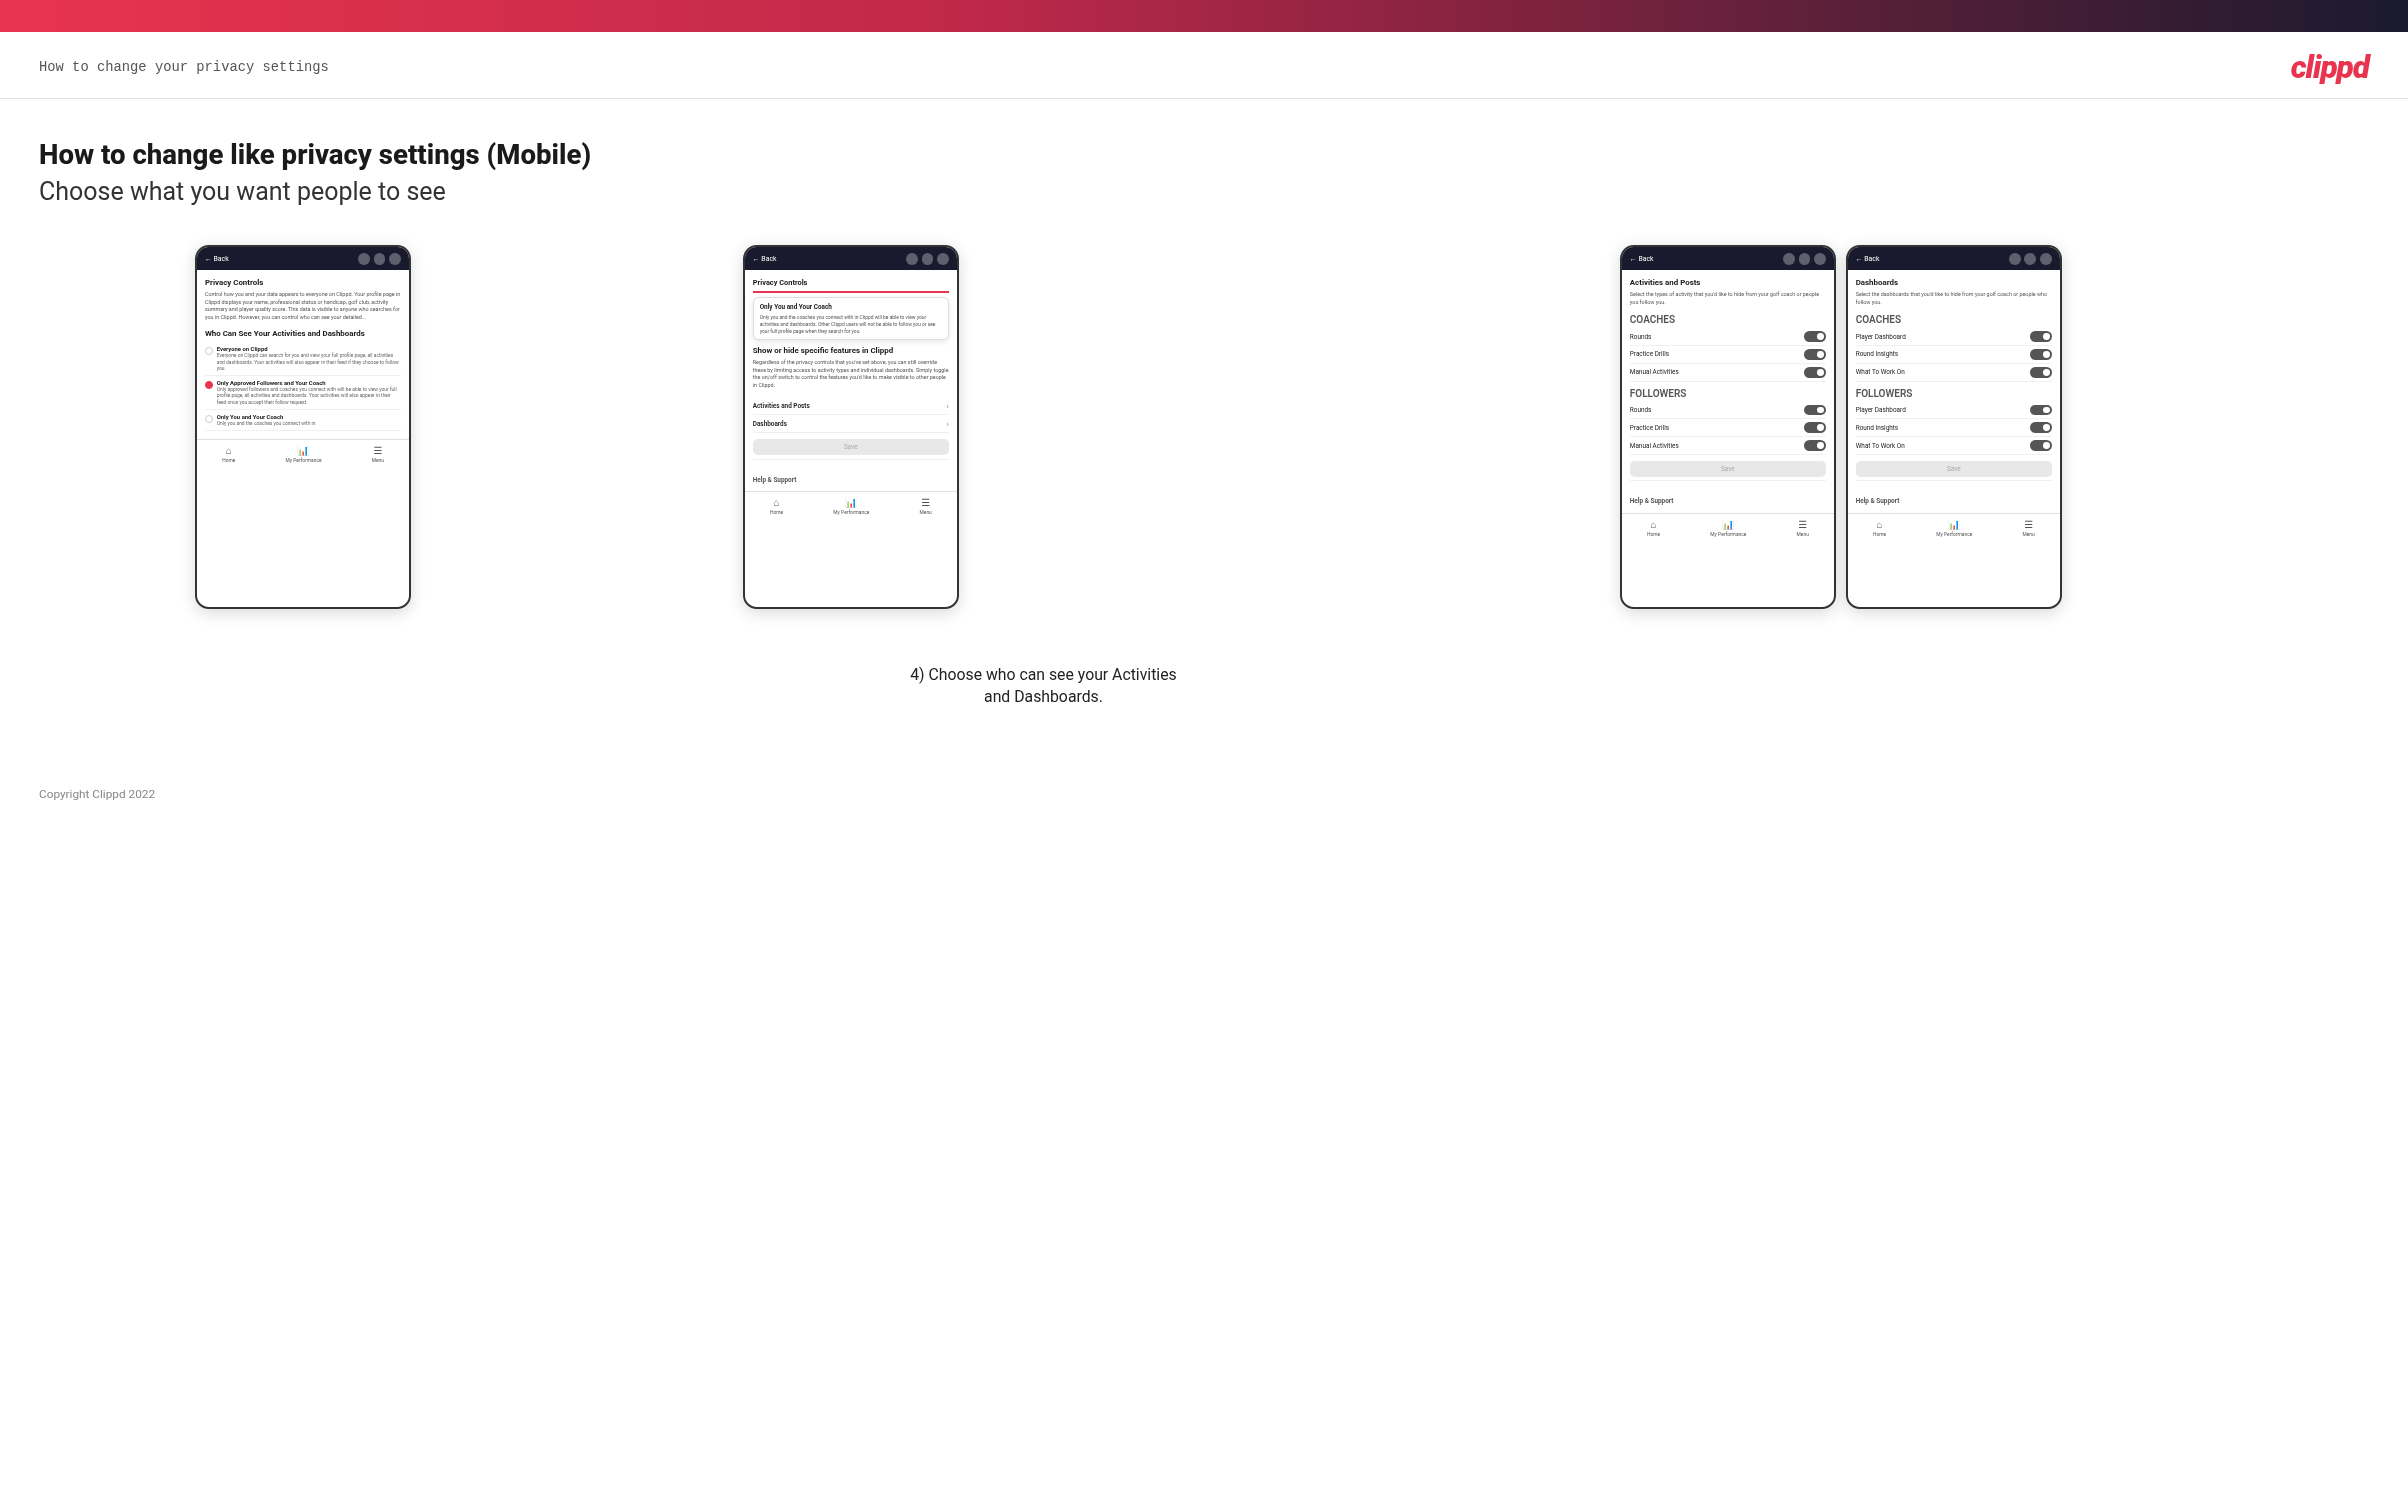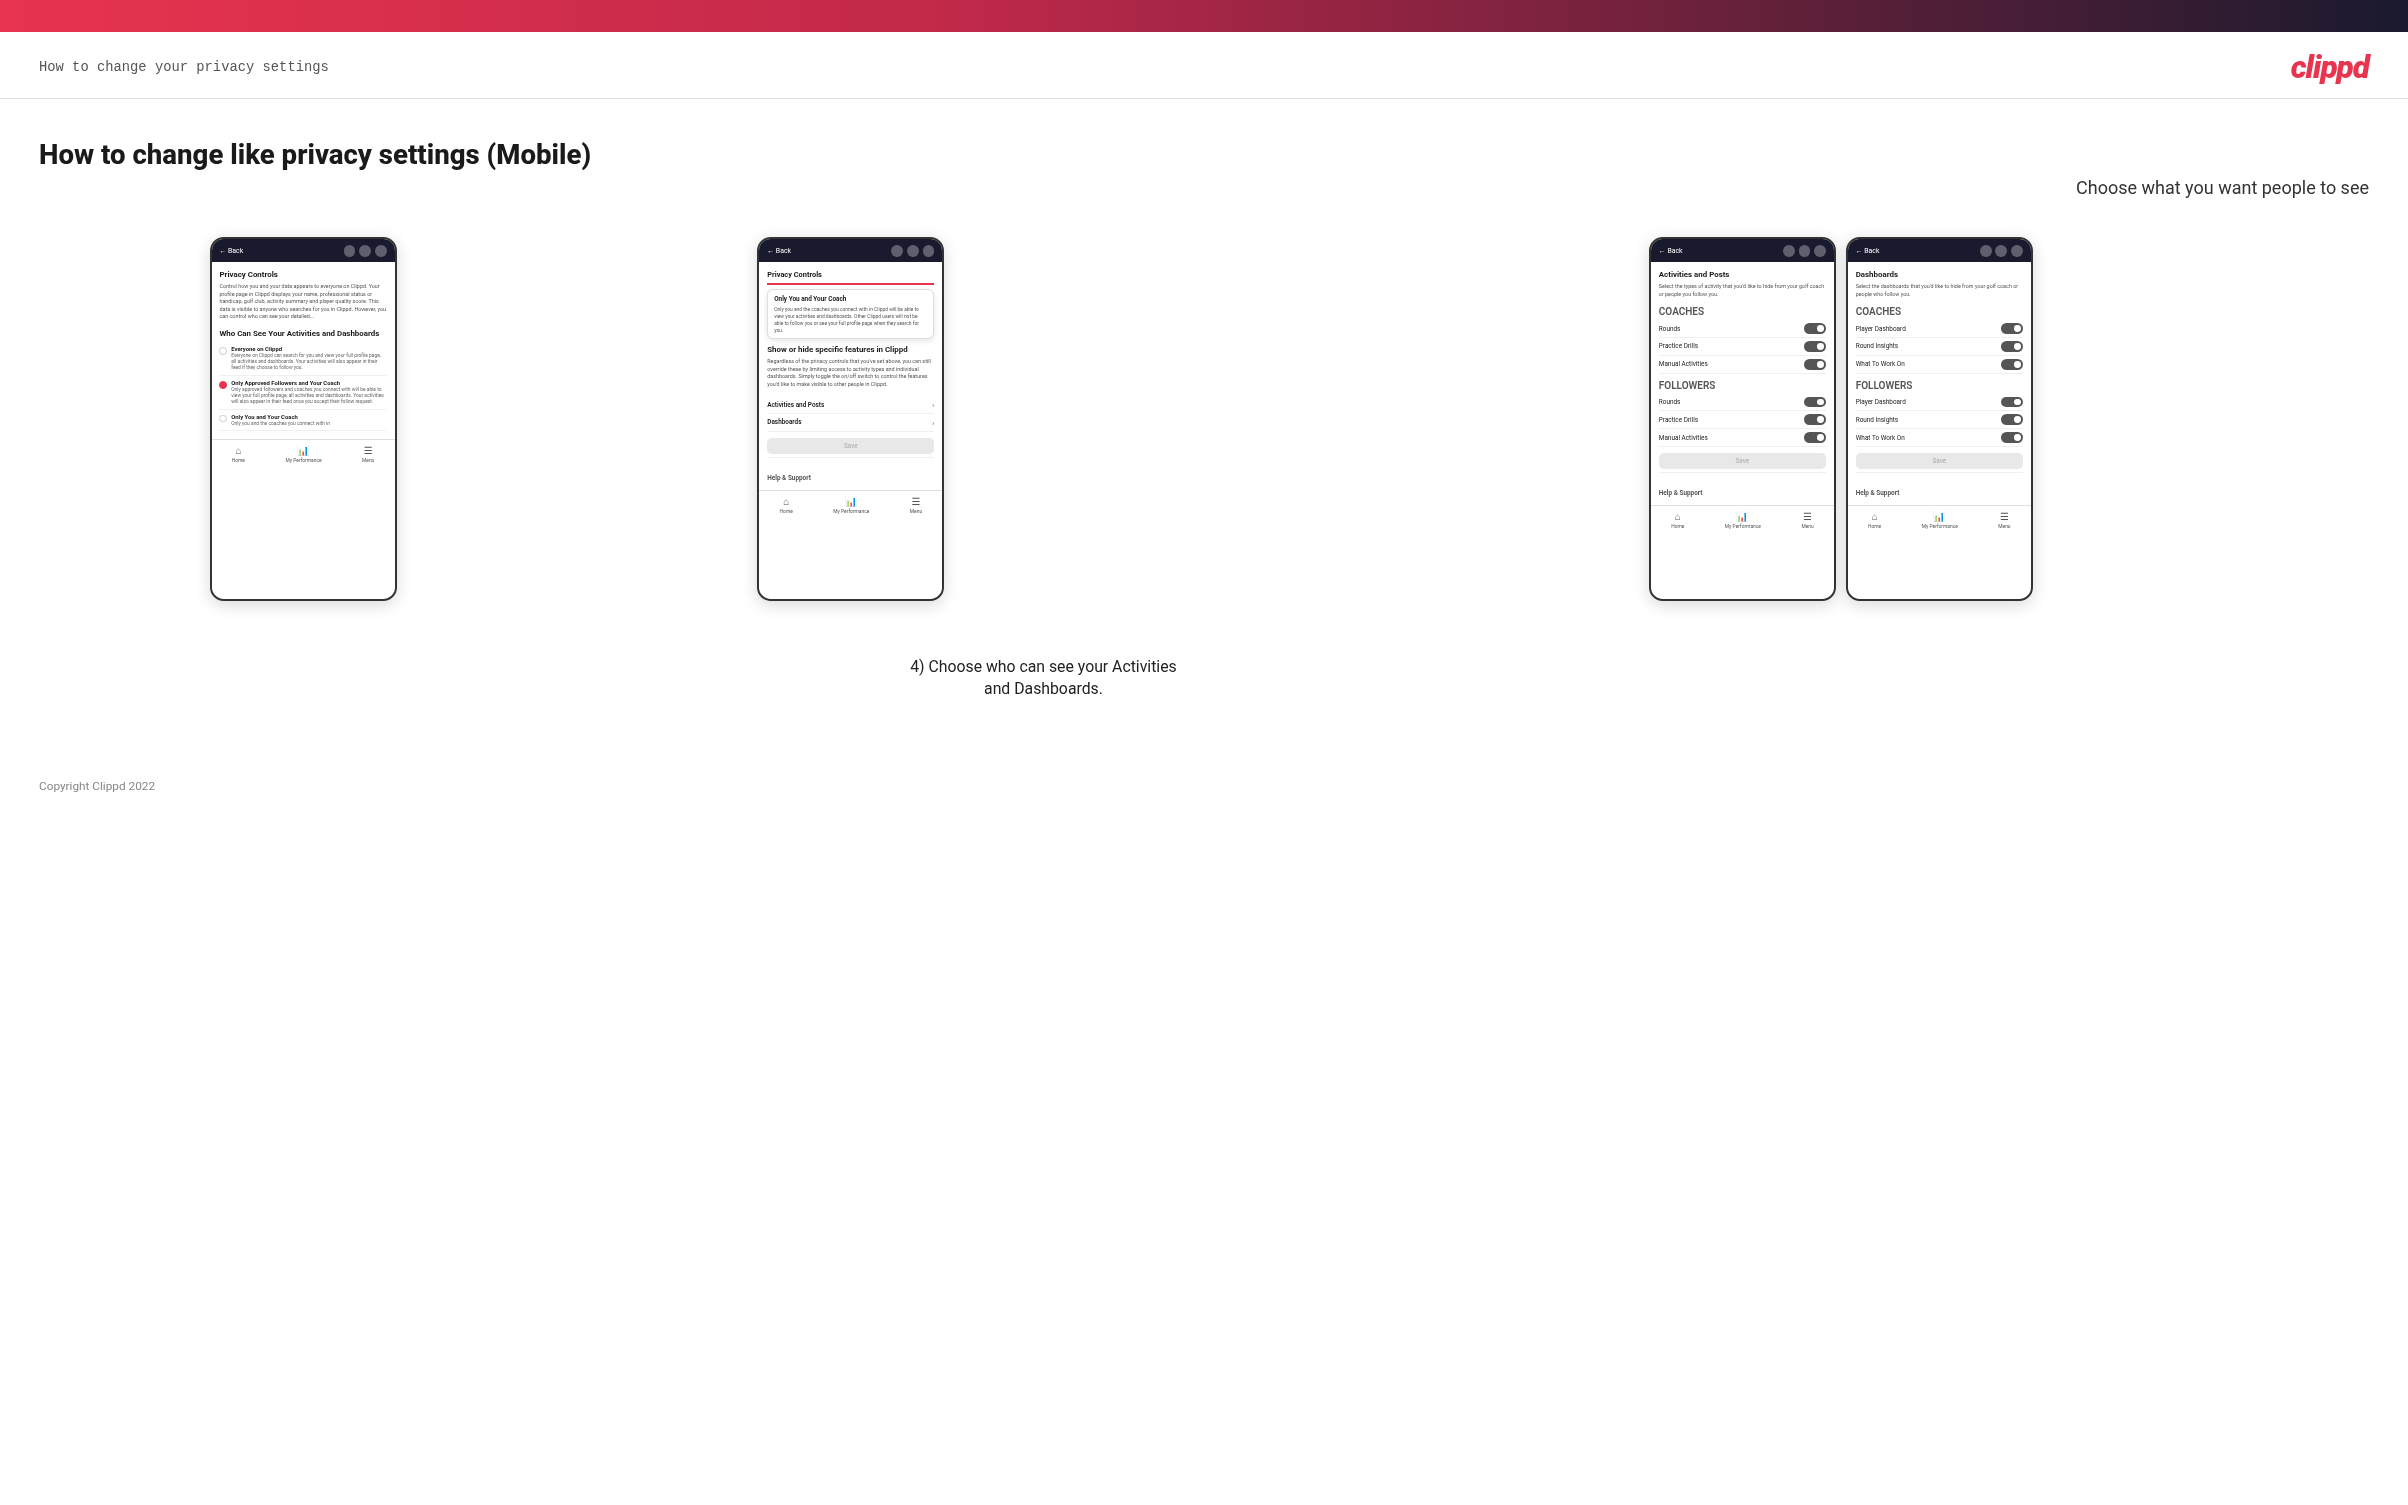--- a/index.html
+++ b/index.html
@@ -39,24 +39,23 @@
     .page-content {
       padding: 39px 39px 59px 39px;
     }
     .page-title {
       font-size: 27.6px;
       font-weight: 800;
       color: #1a1a1a;
       margin-bottom: 5.9px;
     }
     .page-subtitle {
-      font-size: 18px;
+      font-size: 25px;
       color: #333;
       margin-bottom: 39px;
-      text-align: right;
     }
 
     
     .screenshots-row {
       display: flex;
       gap: 19.7px;
       align-items: flex-start;
       margin-bottom: 0;
     }
 
@@ -65,21 +64,21 @@
       display: flex;
       flex-direction: column;
       align-items: center;
       flex: 1;
     }
     .phone-screen {
       background: #fff;
       border: 2px solid #333;
       border-radius: 13.8px;
       overflow: hidden;
-      width: 187px;
+      width: 216px;
       min-height: 364px;
       box-shadow: 0 3.9px 15.8px rgba(0,0,0,0.15);
       font-size: 6.9px;
       position: relative;
     }
     .phone-caption {
       margin-top: 19.7px;
       font-size: 15.8px;
       color: #222;
       text-align: center;

